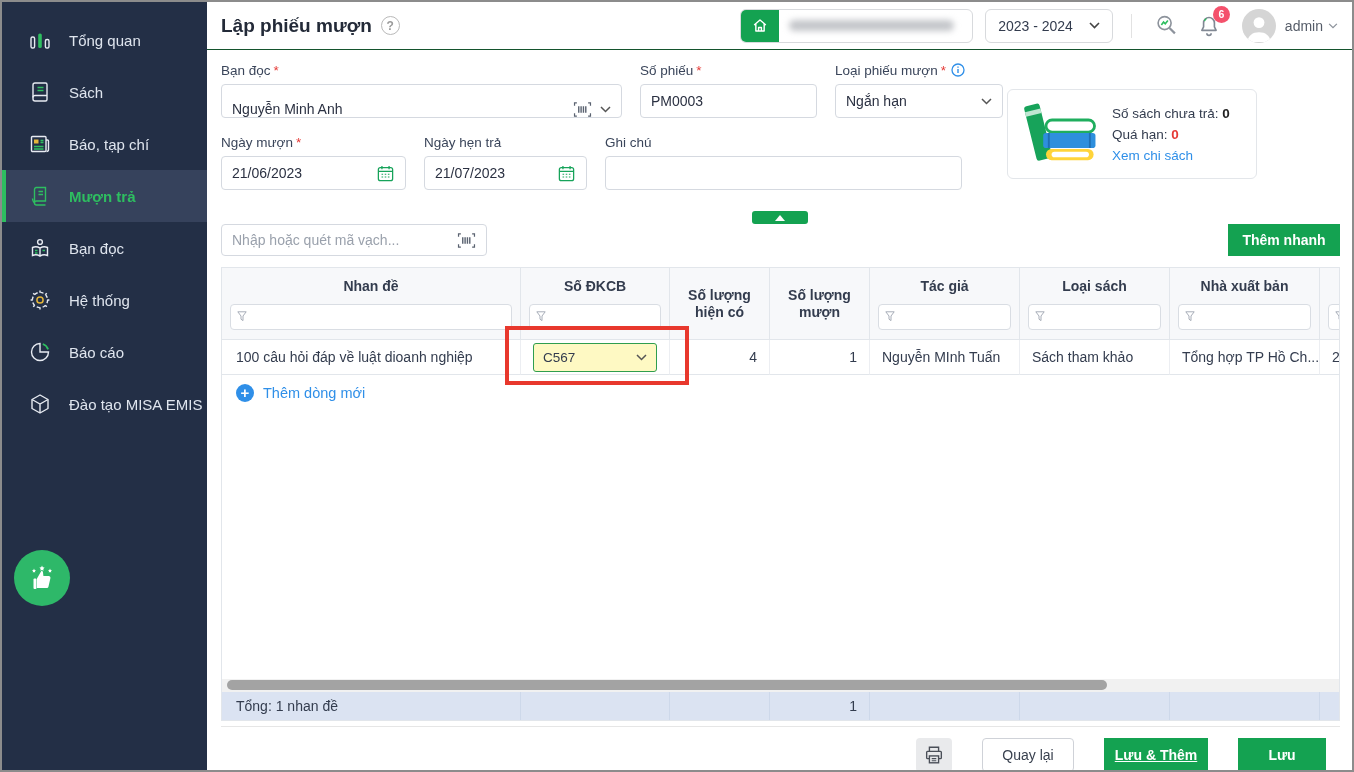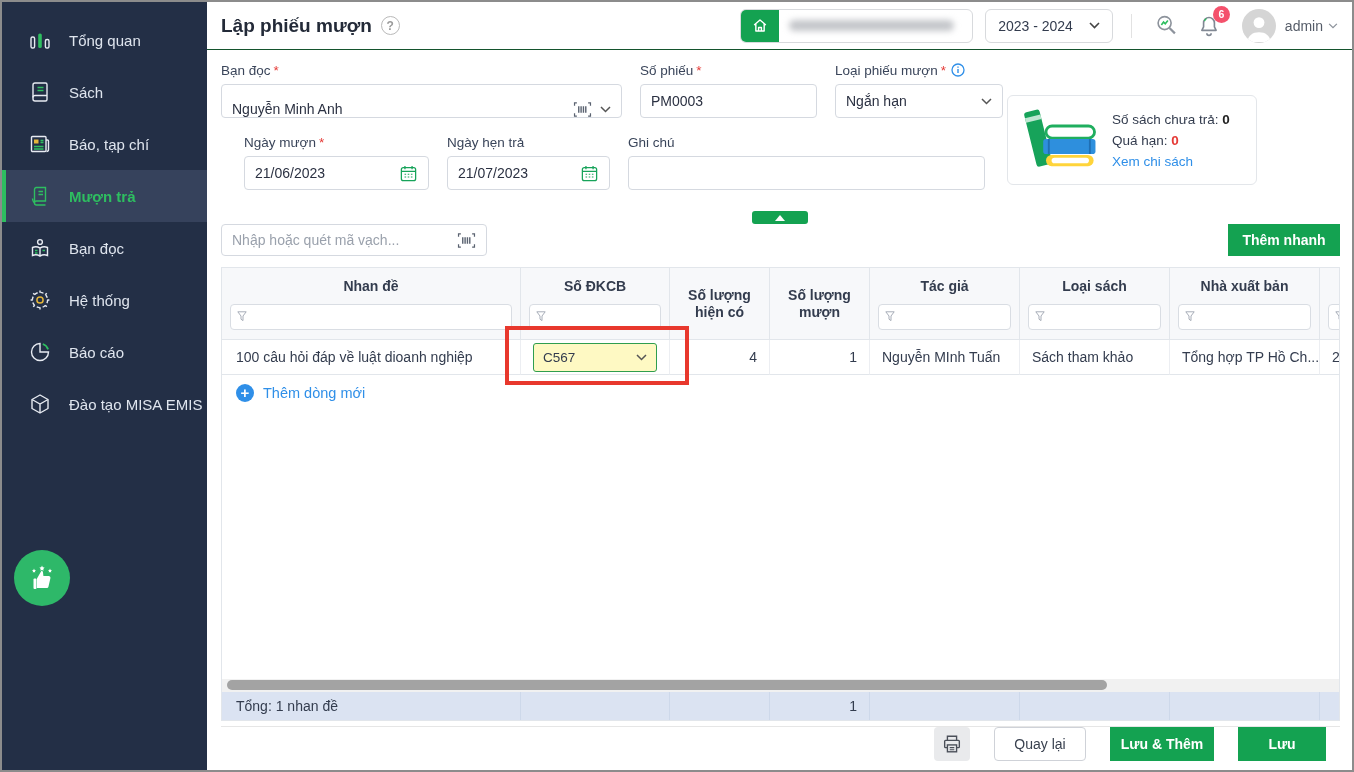--- a/index.html
+++ b/index.html
@@ -48,32 +48,32 @@
   .hdr-ic { margin:0 8px; cursor:pointer; position:relative; }
   .badge { position:absolute; top:-7px; right:-8px; min-width:17px; height:17px; border-radius:9px; background:#f4516c;
     color:#fff; font-size:10.5px; font-weight:700; display:flex; align-items:center; justify-content:center; padding:0 4px; }
   .avatar { width:34px; height:34px; border-radius:50%; background:#d5d5d5; overflow:hidden; margin-left:12px; cursor:pointer; position:relative; }
   .avatar svg { position:absolute; top:4px; left:4px; }
   .username { font-size:14px; color:#555c68; margin:0 5px 0 9px; cursor:pointer; }
 
   
   .content { flex:1; padding:10px 12px 0 14px; display:flex; flex-direction:column; min-width:0; }
   .form-row { display:flex; gap:18px; }
-  .form-row + .form-row { margin-top:14px;margin-left:23px; }
+  .form-row + .form-row { margin-top:14px; }
   .field label { display:flex; align-items:center; font-size:13.5px; color:#3a455a; height:20px; margin-bottom:4px; gap:3px; }
   .req { color:#e53935; }
   .ibox { height:34px; border:1px solid #d5d9e0; border-radius:4px; background:#fff; display:flex; align-items:center;
     padding:0 10px; font-size:14px; color:#2b3142; }
   .ibox input { border:none; outline:none; flex:1; font:inherit; color:inherit; min-width:0; background:transparent; }
   .w-reader{width:401px;align-items:flex-end;} .w-slip{width:177px;} .w-type{width:168px;}
   .w-bdate{width:185px;} .w-ddate{width:163px;} .w-note{width:357px;}
   .ibox .tail { display:flex; align-items:center; gap:8px; margin-left:8px; }
   .select-like { justify-content:space-between; cursor:pointer; }
 
-  .reader-card { position:absolute; left:800px; top:93px; width:250px; height:90px; border:1px solid #e3e6ea;
+  .reader-card { position:absolute; left:800px; top:87px; width:250px; height:90px; border:1px solid #e3e6ea;
     border-radius:6px; display:flex; align-items:center; padding:0 10px; gap:10px; background:#fff; z-index:5; }
   .reader-card .txt { font-size:13.5px; line-height:21px; color:#333c4e; }
   .reader-card b { color:#222; }
   .reader-card .ovd { color:#e53935; font-weight:700; }
   .link { color:#2f8fe8; cursor:pointer; }
 
   .collapse-pill { position:absolute; left:545px; top:209px; width:56px; height:13px; border-radius:3px;
     background:#14a251; display:flex; align-items:center; justify-content:center; cursor:pointer; z-index:5; }
   .collapse-pill .tri { width:0; height:0; border-left:5px solid transparent; border-right:5px solid transparent; border-bottom:6px solid #fff; }
 
@@ -105,24 +105,24 @@
   .tbl-space { flex:1; background:#fff; }
   .hscroll { height:13px; background:#f1f1f1; position:relative; flex-shrink:0; }
   .hscroll .thumb { position:absolute; left:5px; top:1px; height:10px; width:880px; background:#a3a3a3; border-radius:5px; cursor:grab; }
   .sum-row { height:28px; background:#dbe3f2; }
   .sum-row .sc { border-right:1px solid #cdd8ea; display:flex; align-items:center; padding:0 12px; font-size:14px; color:#333c4e; }
   .sum-row .sc.num { justify-content:flex-end; }
   .sum-row .sc.first { padding-left:14px; }
 
   
   .footer-bar { margin-top:5px; border-top:1px solid #e6e6e6; height:46px; flex-shrink:0;
-    display:flex; align-items:flex-start; justify-content:flex-end; gap:24px; padding-right:14px; }
+    display:flex; align-items:flex-end; justify-content:flex-end; gap:30px; padding-right:14px; }
   .print-btn { width:36px; height:34px; background:#e9eaec; border-radius:4px; display:flex; align-items:center; justify-content:center; cursor:pointer; }
   .btn-back { height:34px; width:92px; background:#fff; border:1px solid #cfd2d8; border-radius:4px; font-size:14px; color:#39414f; }
-  .btn-savadd { height:34px; width:104px; }
+  .btn-savadd { height:34px; width:104px;text-decoration:underline; }
   .btn-save { height:34px; width:88px; }
 
   .annotation-box { position:absolute; left:298px; top:324px; width:184px; height:59px;
     border:4px solid #e8382d; z-index:40; pointer-events:none; }
 </style>
 </head>
 <body>
 
 <aside class="sidebar">
 

